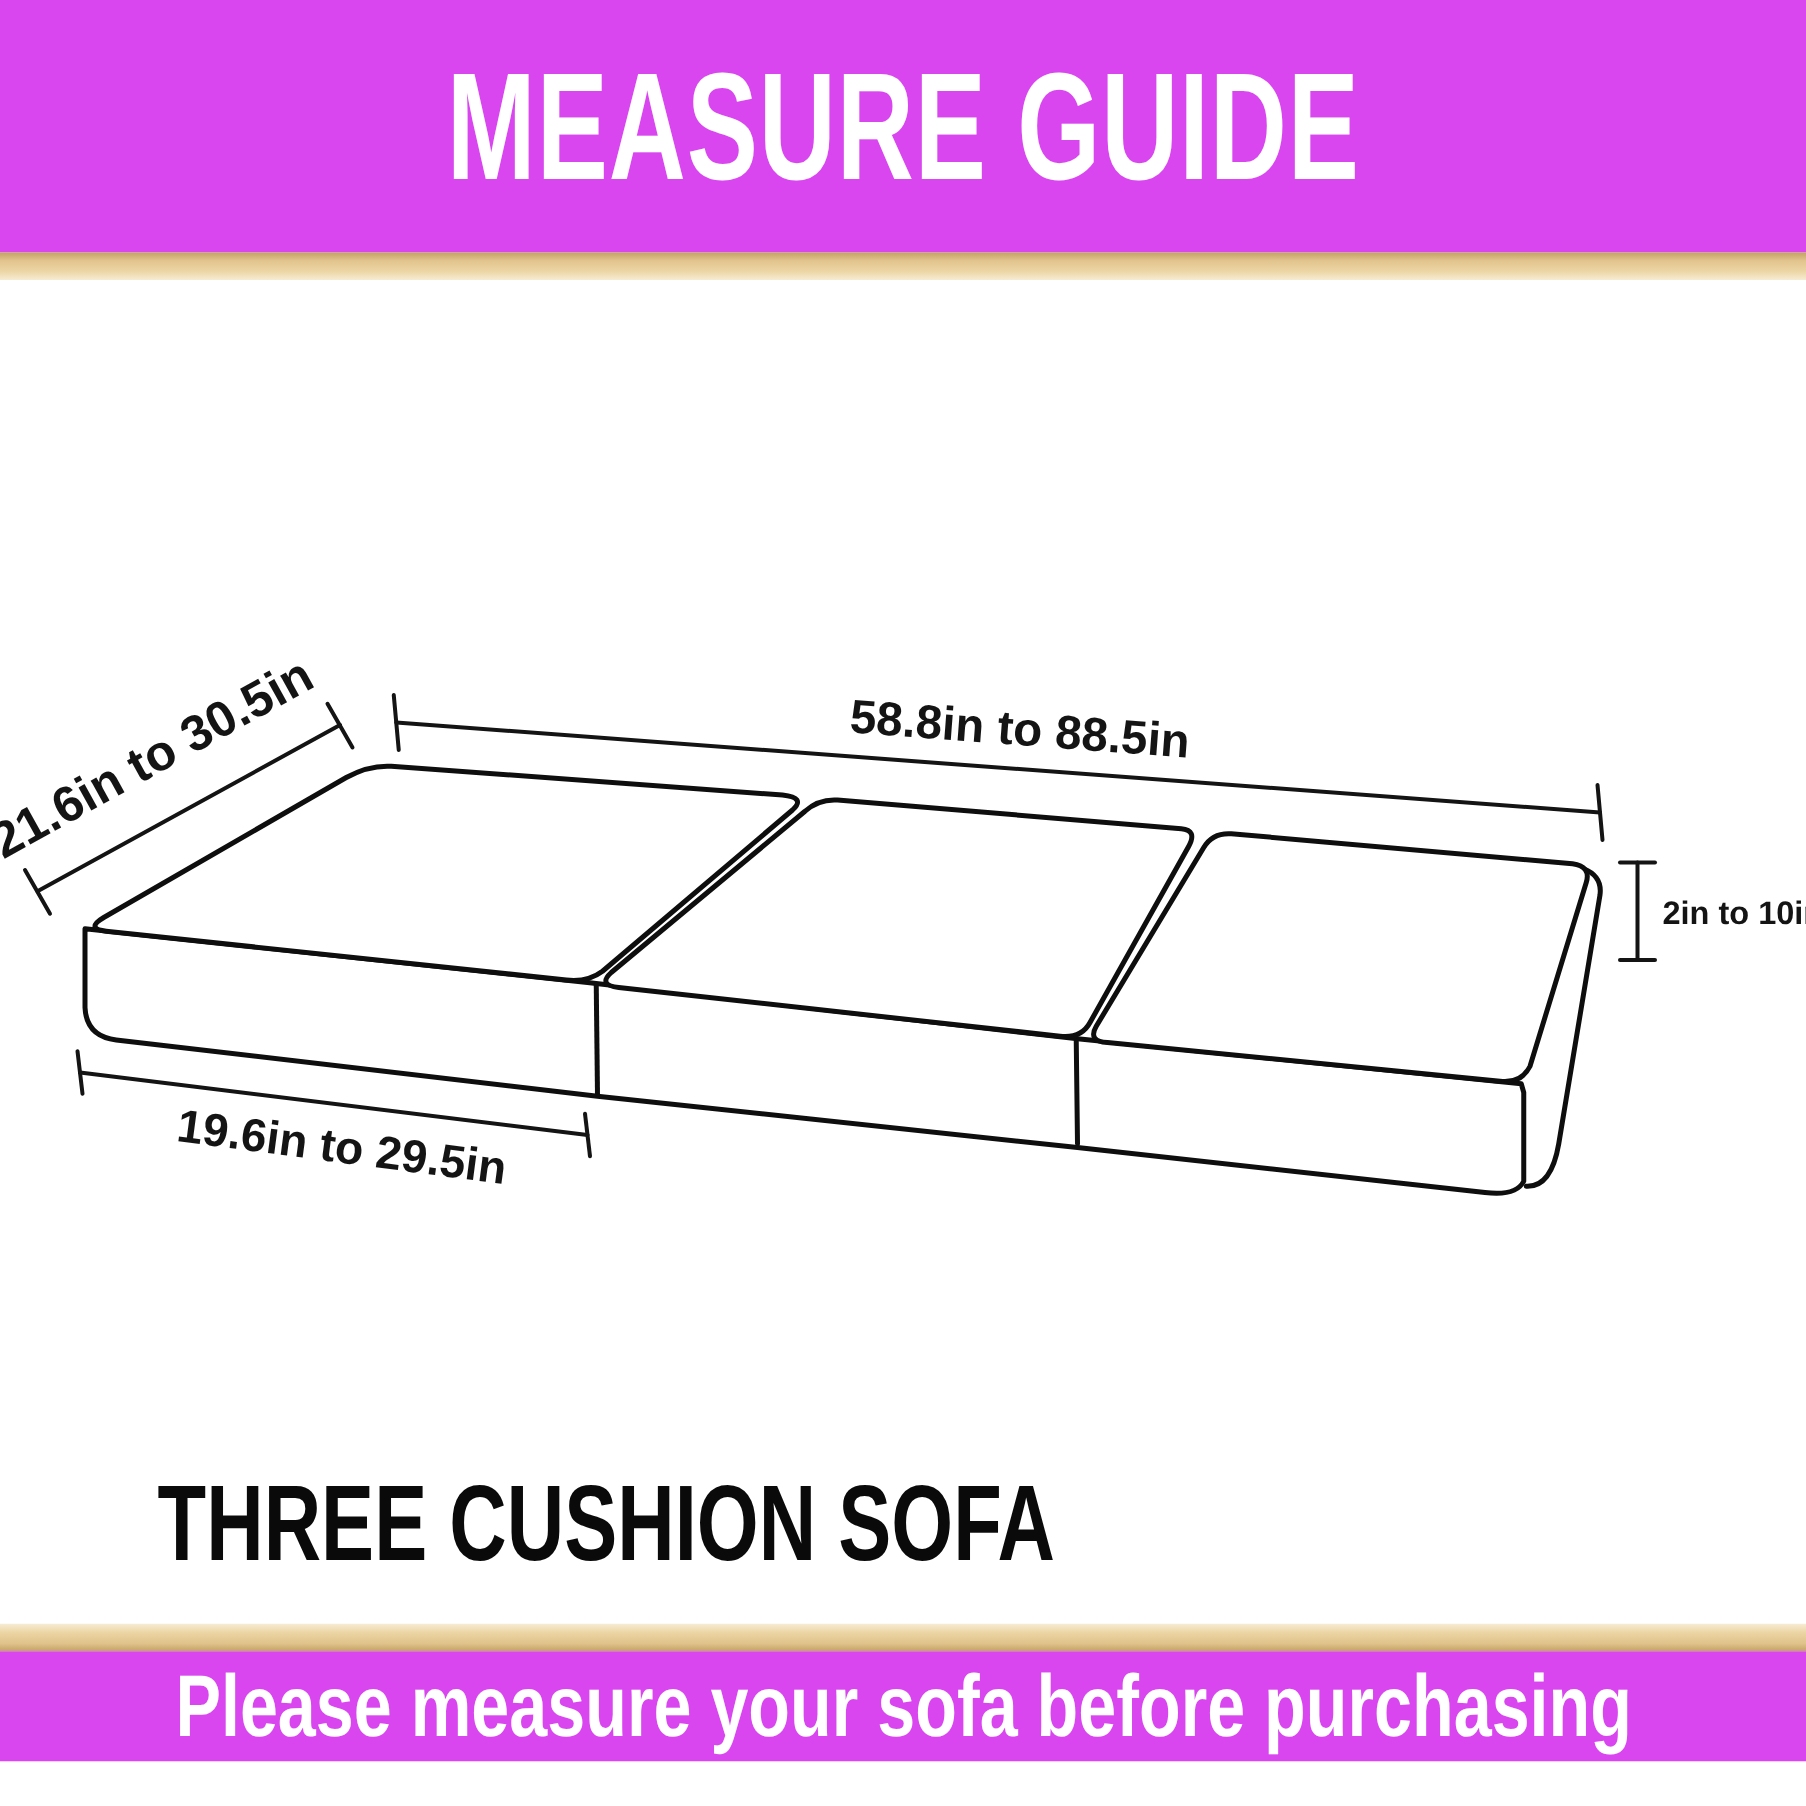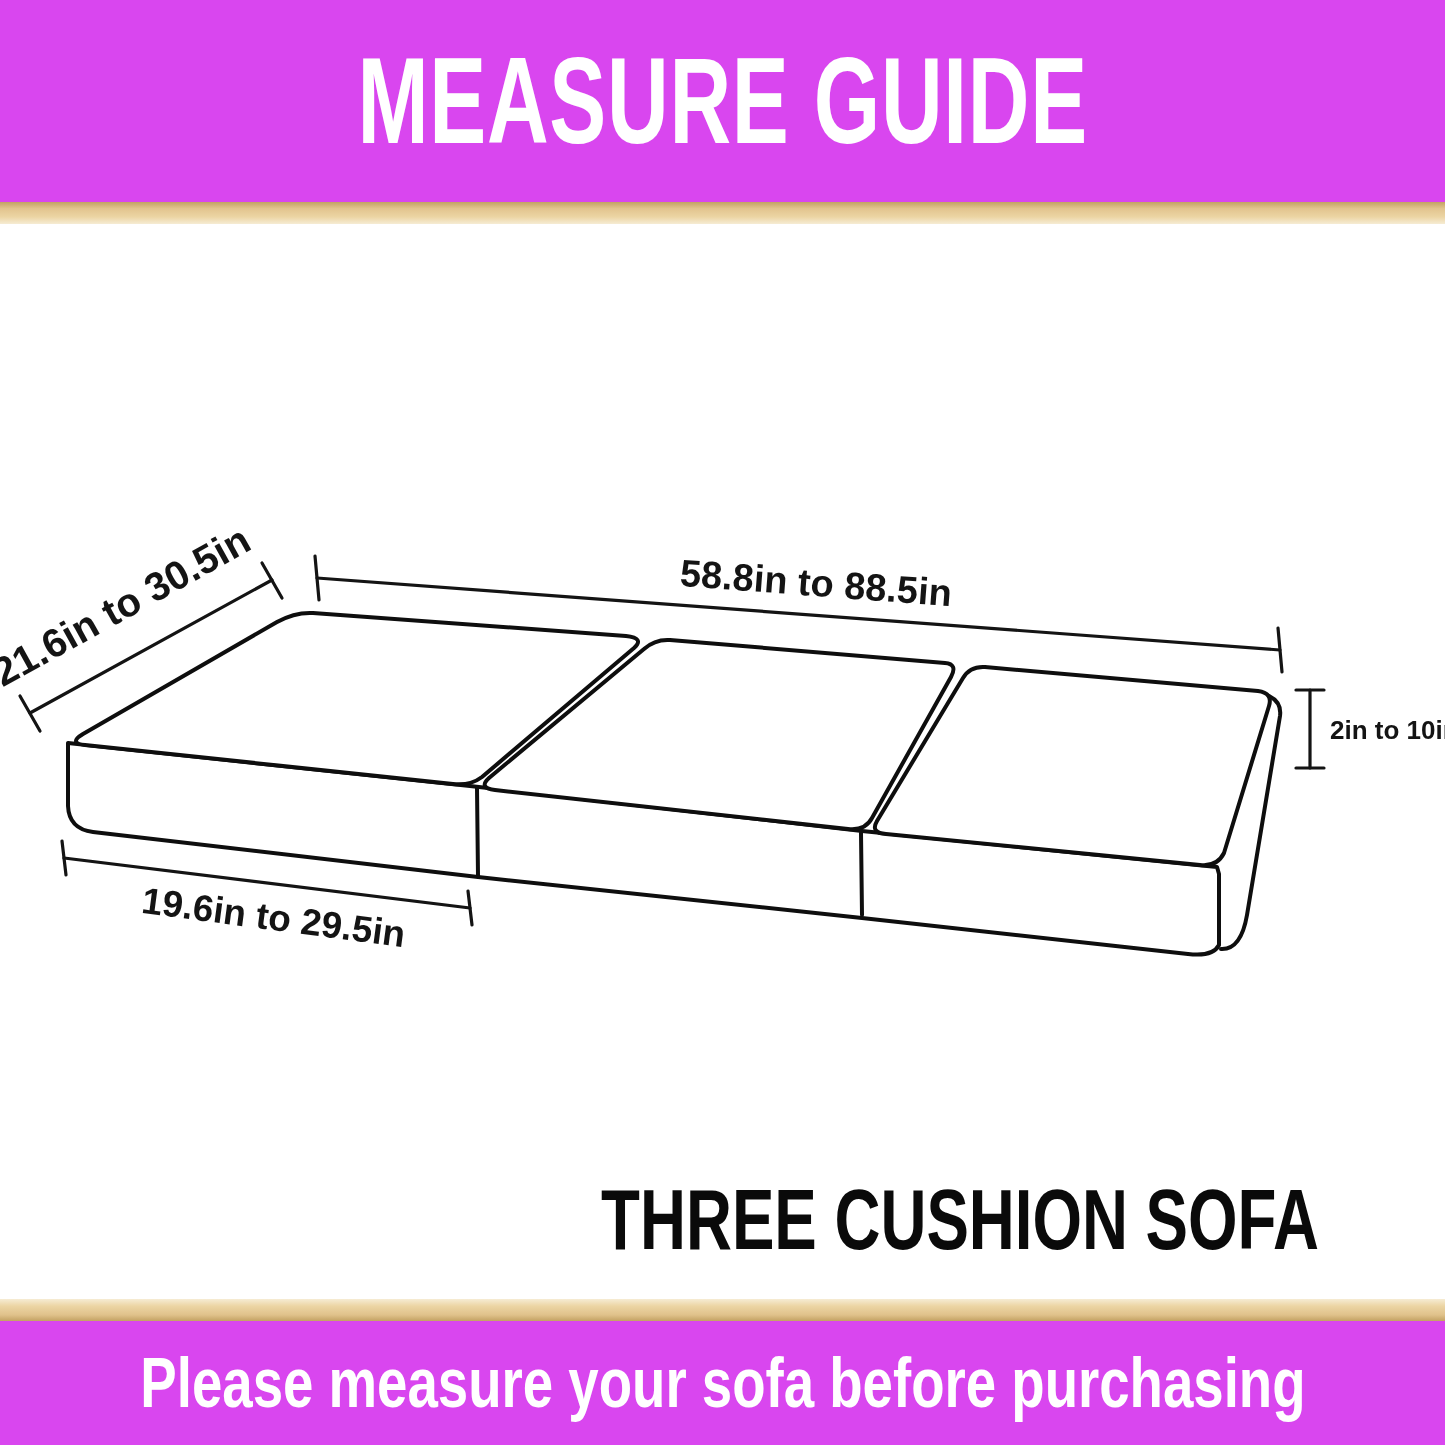--- a/index.html
+++ b/index.html
@@ -6,21 +6,21 @@
   body{
     width:1445px;height:1445px;position:relative;overflow:hidden;
     background:#ffffff;
     font-family:"Liberation Sans", sans-serif;
   }
   .banner{
     position:absolute;left:0;width:1445px;background:#d946ef;
     display:flex;align-items:center;justify-content:center;
   }
   .banner-top{top:0;height:202px;}
-  .banner-bottom{top:1321px;height:124px;}
+  .banner-bottom{top:1321px;height:88px;}
   .banner-title{
     color:#ffffff;font-weight:700;font-size:122px;line-height:1;
     transform:scaleX(.70);white-space:nowrap;letter-spacing:1px;
   }
   .banner-note{
     color:#ffffff;font-weight:700;font-size:70px;line-height:1;
     transform:scaleX(.78);white-space:nowrap;
   }
   .gold-stripe{
     position:absolute;left:0;width:1445px;height:22px;
@@ -28,21 +28,21 @@
   .gold-stripe-top{
     top:202px;
     background:linear-gradient(180deg,#c3a263 0%,#e2c48e 30%,#ecd5a4 68%,#f6ecd4 100%);
   }
   .gold-stripe-bottom{
     top:1299px;
     background:linear-gradient(180deg,#f6ecd4 0%,#ecd5a4 32%,#e0c28b 72%,#c3a263 100%);
   }
   .diagram-caption{
     position:absolute;top:1160px;left:0;width:1445px;height:118px;
-    display:flex;align-items:center;justify-content:flex-end;
+    display:flex;align-items:center;justify-content:flex-start;
   }
   .diagram-caption span{
     font-size:86px;font-weight:700;color:#0a0a0a;line-height:1;
     transform:scaleX(.74);white-space:nowrap;
   }
   svg.diagram{position:absolute;top:0;left:0;}
   .draw{fill:#ffffff;stroke:#0e0e0e;stroke-width:4;stroke-linejoin:round;stroke-linecap:round;}
   .seam{fill:none;stroke:#0e0e0e;stroke-width:4;stroke-linecap:round;}
   .dim{stroke:#141414;stroke-width:3.2;stroke-linecap:round;fill:none;}
   .dim-label{fill:#141414;font-weight:700;font-family:"Liberation Sans",sans-serif;}

